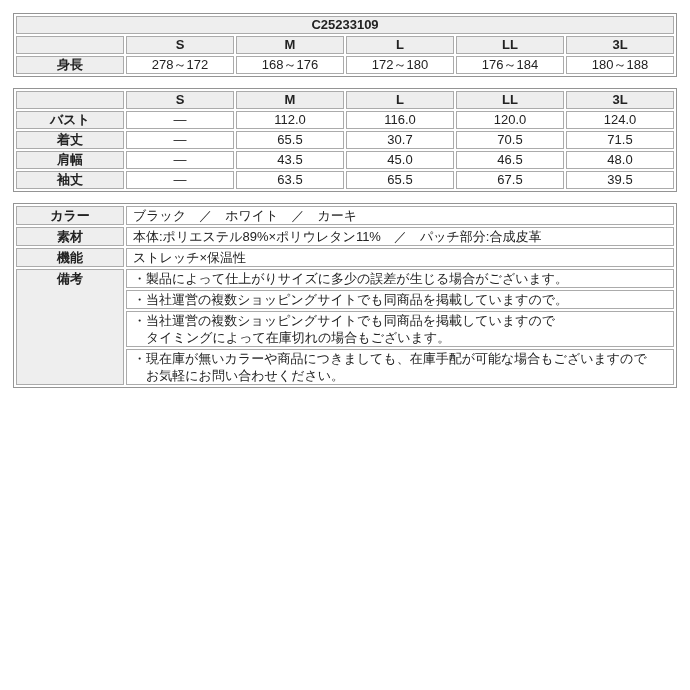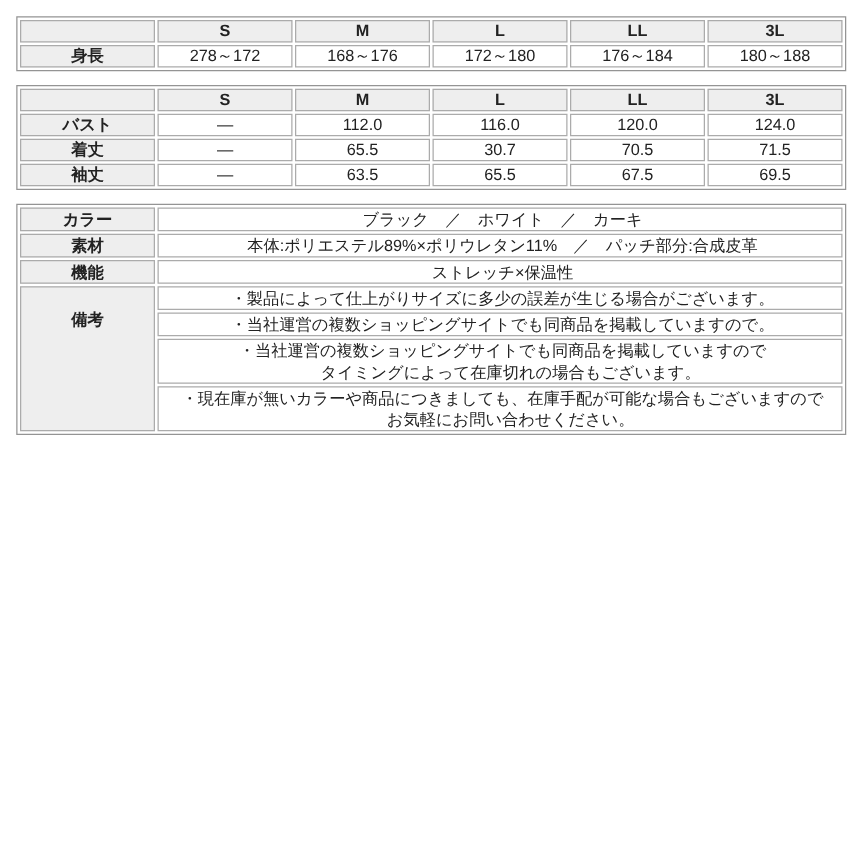--- a/index.html
+++ b/index.html
@@ -32,45 +32,48 @@
     text-align: center;
     overflow: hidden;
     white-space: nowrap;
     background: #ffffff;
   }
   table.spec td.hd {
     background: #eeeeee;
     font-weight: bold;
   }
   table.spec td.left {
-    text-align: center;
+    text-align: left;
     padding-left: 6px;
     white-space: pre-line;
     line-height: 17px;
   }
   table.spec td.toplbl {
     vertical-align: top;
-    padding-top: 18px;
+    padding-top: 1px;
   }
 </style>
 </head>
 <body>
 
 <div class="sheet">
 
   <table class="spec">
     <colgroup>
       <col style="width:108px">
         <col>
         <col>
         <col>
         <col>
         <col>
     </colgroup>
     <tbody>
+        <tr>
+      <td class="hd" colspan="6">C25233109</td>
+    </tr>
     <tr>
       <td class="hd"></td>
       <td class="hd">S</td>
       <td class="hd">M</td>
       <td class="hd">L</td>
       <td class="hd">LL</td>
       <td class="hd">3L</td>
     </tr>
     <tr>
       <td class="hd">身長</td>
@@ -111,26 +114,34 @@
     </tr>
     <tr>
       <td class="hd">着丈</td>
       <td>―</td>
       <td>65.5</td>
       <td>30.7</td>
       <td>70.5</td>
       <td>71.5</td>
     </tr>
     <tr>
+      <td class="hd">肩幅</td>
+      <td>―</td>
+      <td>43.5</td>
+      <td>45.0</td>
+      <td>46.5</td>
+      <td>48.0</td>
+    </tr>
+    <tr>
       <td class="hd">袖丈</td>
       <td>―</td>
       <td>63.5</td>
       <td>65.5</td>
       <td>67.5</td>
-      <td>69.5</td>
+      <td>39.5</td>
     </tr>
   </tbody>
     </table>
 
   <table class="spec">
     <colgroup>
       <col style="width:108px">
         <col>
     </colgroup>
     <tbody>

